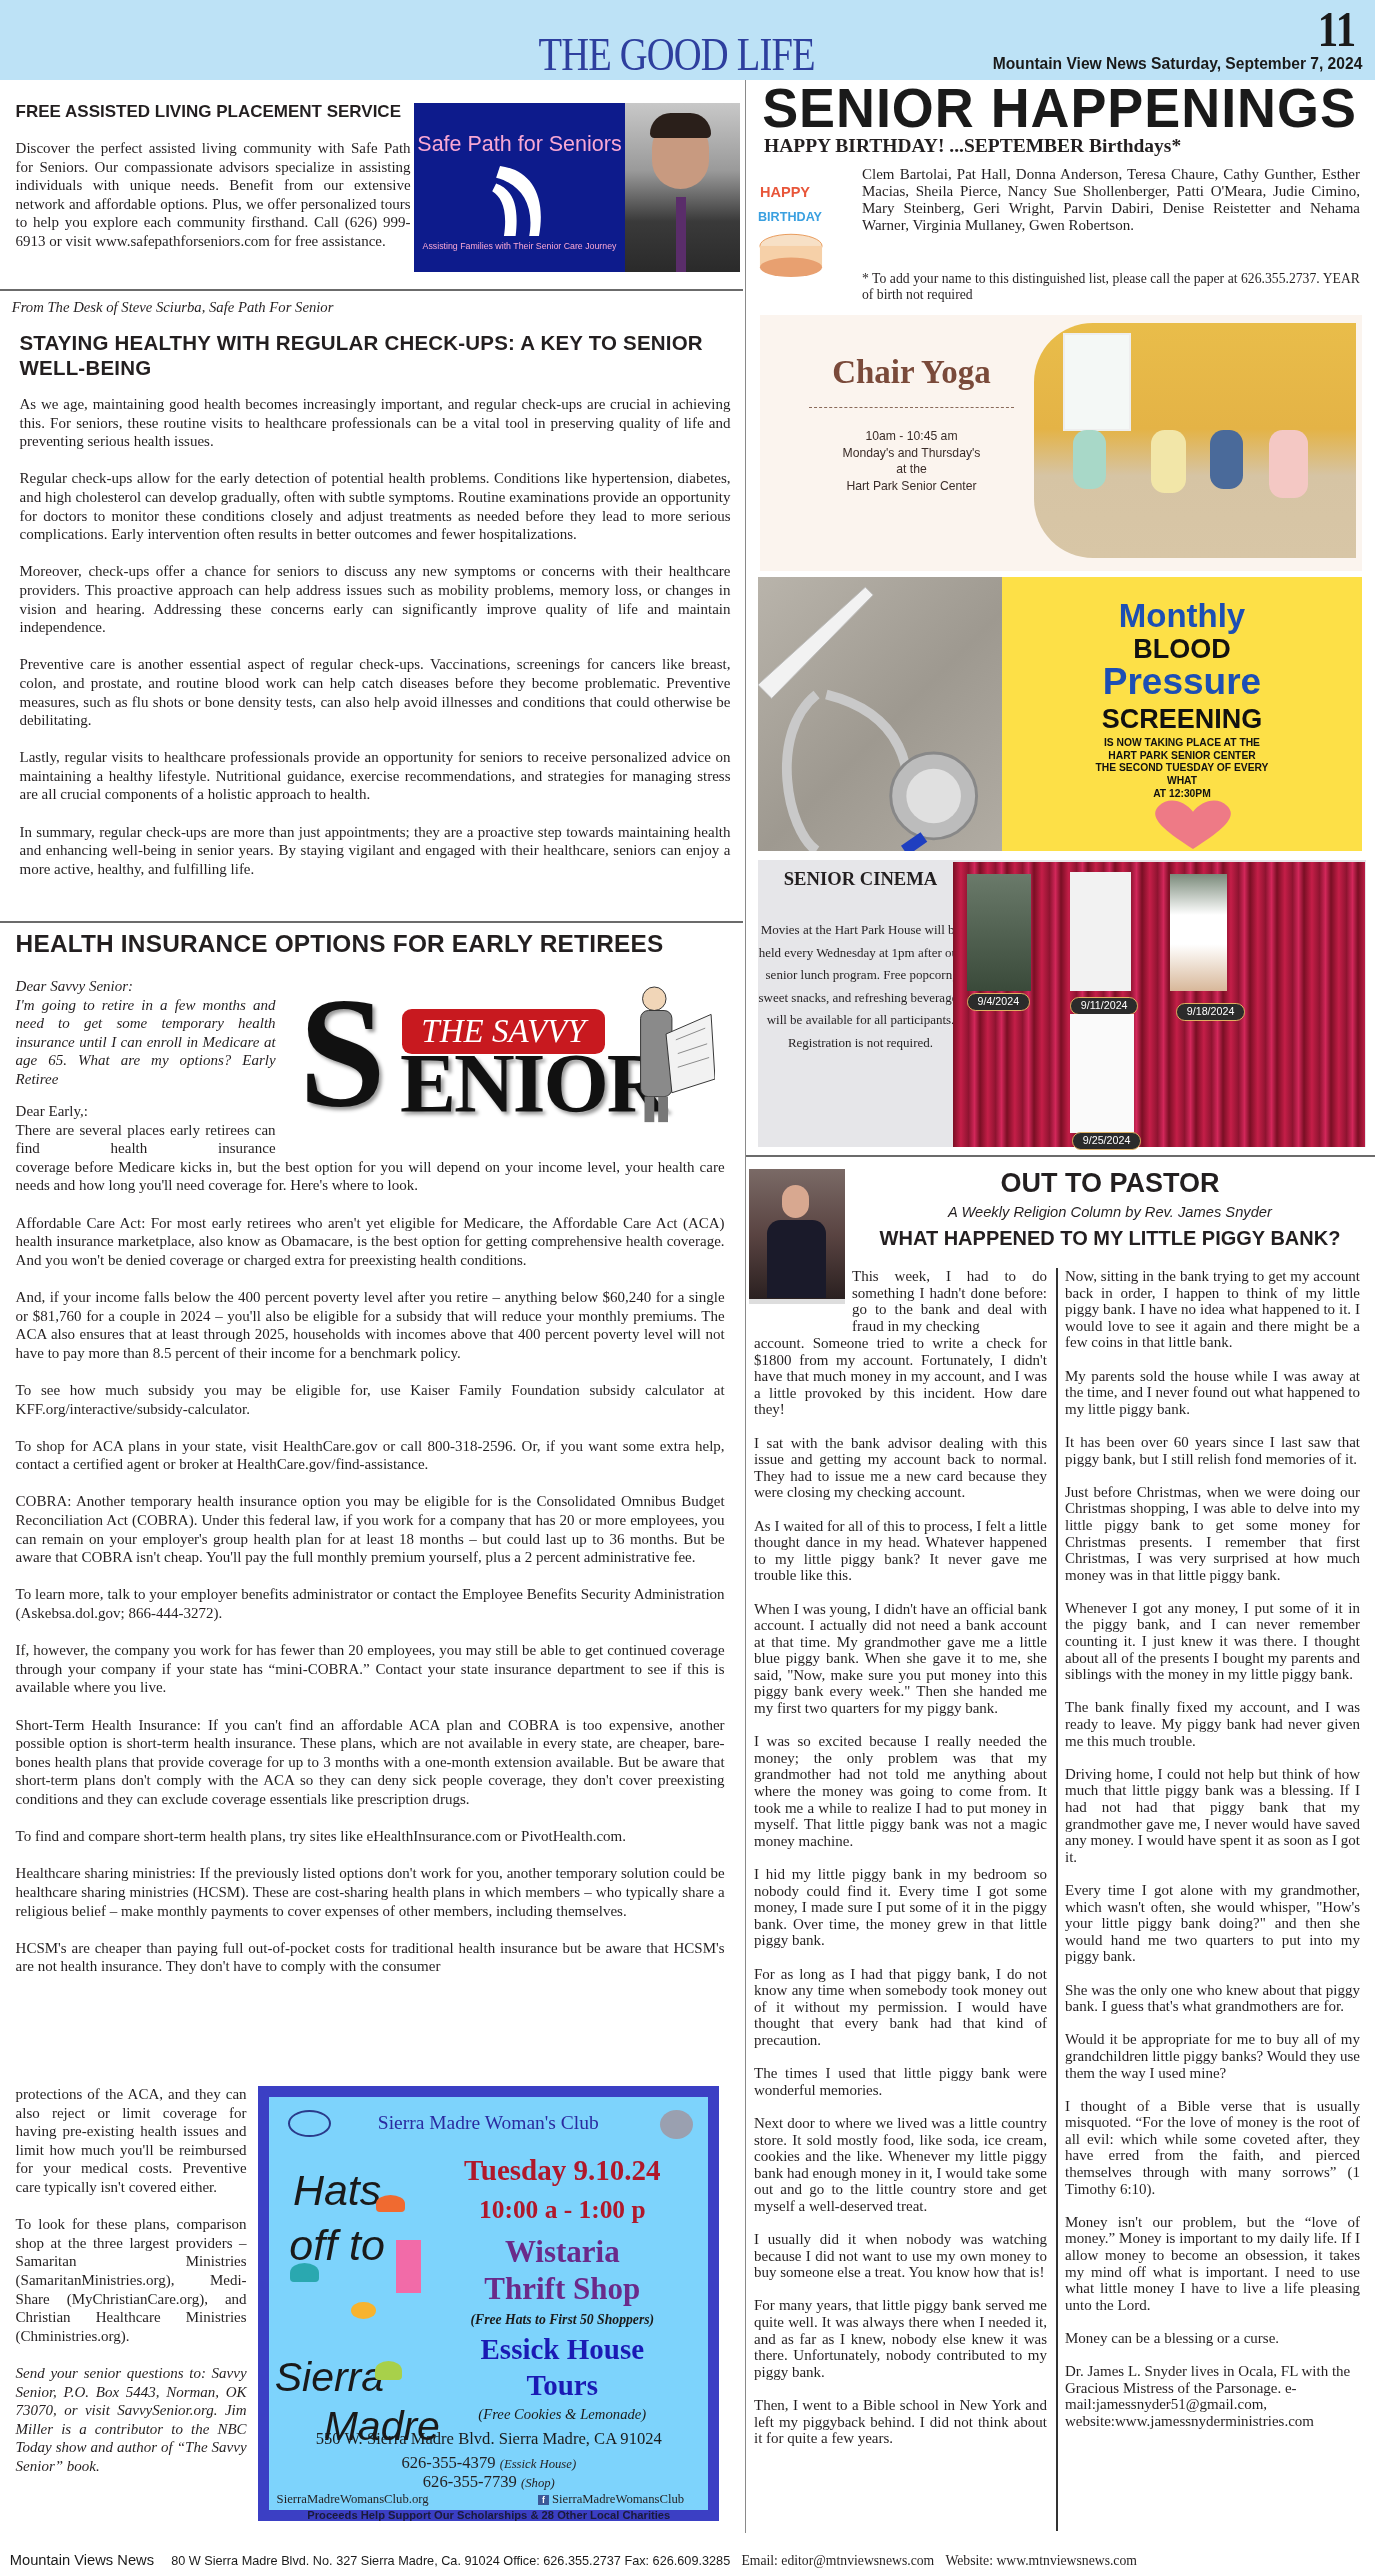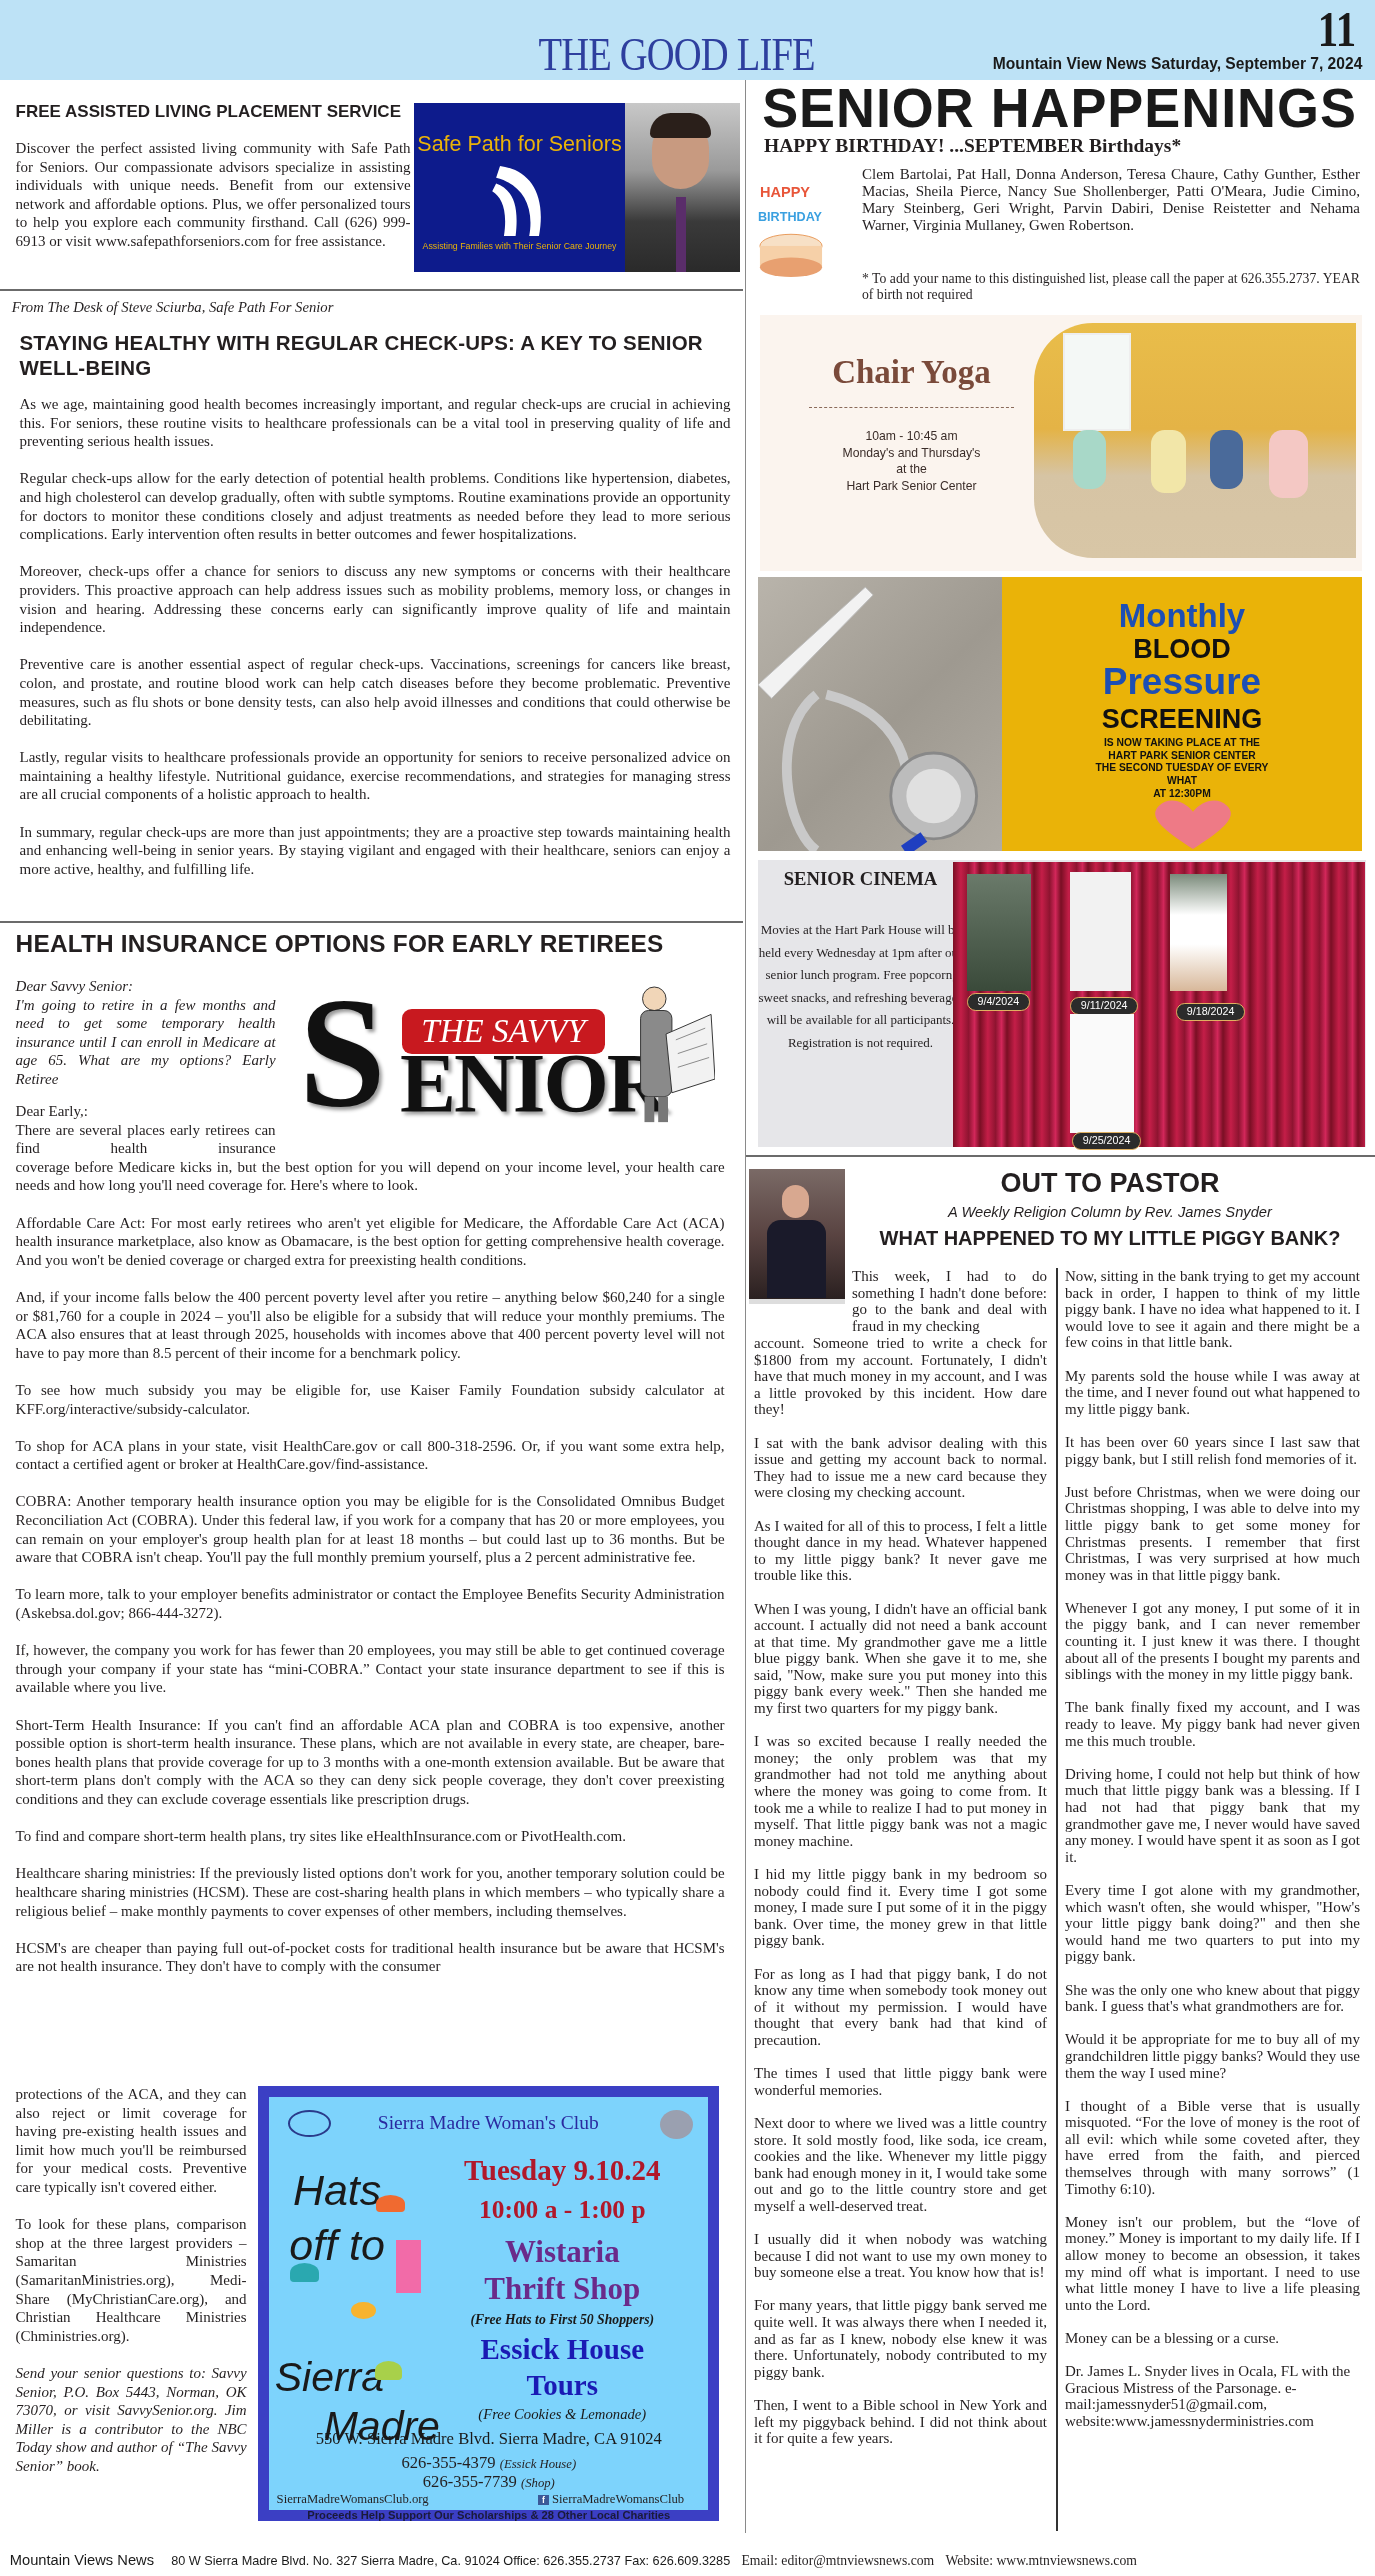--- a/index.html
+++ b/index.html
@@ -15,21 +15,21 @@
   #page-number { right: 19.5px; top: 0px; font-size: 51px; font-family: "Liberation Serif", serif; font-weight: bold; color: #1a1a1a; transform: scaleX(0.8); transform-origin: right top; }
   #masthead-line { right: 13.7px; top: 55px; font-family: "Liberation Sans", sans-serif; font-weight: bold; font-size: 15.6px; color: #1a1a1a; }
 
   
   .hline { height: 2px; background: #6b6b6b; }
   .vline { width: 2px; background: #4a4a4a; }
 
   
   #al-title { left: 15.6px; top: 102px; font-family: "Liberation Sans", sans-serif; font-weight: bold; font-size: 17px; }
   #al-body { left: 15.6px; top: 139px; width: 395px; font-size: 15px; line-height: 18.6px; }
-  #al-logo { left: 414px; top: 103px; width: 211px; height: 169px; background: #0d1b8c; color: #eab308; }
+  #al-logo { left: 414px; top: 103px; width: 211px; height: 169px; background: #0d1b8c; color: #f9a8d4; }
   #al-logo .brand { position: absolute; left: 0; width: 211px; top: 29px; text-align: center; font-family: "Liberation Sans", sans-serif; font-size: 21.5px; }
   #al-logo .tag { position: absolute; left: 0; width: 211px; bottom: 21.5px; text-align: center; font-family: "Liberation Sans", sans-serif; font-size: 8.8px; }
   #al-photo { left: 625px; top: 103px; width: 115px; height: 169px; background: linear-gradient(180deg,#c8c8c8 0%,#9a9a9a 40%,#3a3a3a 70%,#2a2a2a 100%); }
   #desk-line { left: 11.7px; top: 299px; font-style: italic; font-size: 14.7px; }
 
   
   #cu-title { left: 19.5px; top: 330px; width: 711px; font-family: "Liberation Sans", sans-serif; font-weight: bold; font-size: 20.5px; line-height: 25.4px; letter-spacing: 0.2px; }
   #cu-body { left: 19.5px; top: 395px; width: 711px; font-size: 15px; line-height: 18.6px; }
   #cu-body p { margin-bottom: 18.6px; }
 
@@ -63,21 +63,21 @@
   
   #yoga { left: 760px; top: 315px; width: 602px; height: 256px; background: #fbf4ee; overflow: hidden; }
   #yoga .title { position: absolute; left: 49px; top: 39px; width: 205px; text-align: center; font-family: "Liberation Serif", serif; font-weight: bold; font-size: 33px; color: #7a4a3a; }
   #yoga .rule { position: absolute; left: 49px; top: 92px; width: 205px; border-top: 1px dashed #8a6a5a; }
   #yoga .info { position: absolute; left: 39px; top: 113px; width: 225px; text-align: center; font-family: "Liberation Sans", sans-serif; font-size: 12.2px; line-height: 16.6px; color: #3a2c28; }
   #yoga .photo { position: absolute; left: 274px; top: 7.8px; width: 322px; height: 235px; border-radius: 59px 0 0 59px; background: linear-gradient(180deg,#e9bd4a 0%,#e4b346 45%,#d6c4a4 65%,#d8c6a6 100%); overflow: hidden; }
 
   
   #bp { left: 758px; top: 577px; width: 604px; height: 274px; background: #d9d6d0; overflow: hidden; }
   #bp .wood { position: absolute; left: 0; top: 0; width: 283px; height: 274px; background: linear-gradient(135deg,#b9b4ab,#9e9990 50%,#b4afa6); }
-  #bp .pad { position: absolute; left: 244px; top: 0; width: 360px; height: 274px; background: #eab308; }
+  #bp .pad { position: absolute; left: 244px; top: 0; width: 360px; height: 274px; background: #fde047; }
   #bp .t1 { position: absolute; left: 0; width: 360px; text-align: center; }
   .bp-blue { color: #1d4fb4; font-family: "Liberation Sans", sans-serif; font-weight: bold; }
   .bp-black { color: #111; font-family: "Liberation Sans", sans-serif; font-weight: bold; }
 
   
   #cinema { left: 758px; top: 860px; width: 608px; height: 287px; background: #e6e6e9; }
   #cinema-title { position: absolute; left: 0; width: 205px; top: 7.8px; text-align: center; font-family: "Liberation Serif", serif; font-weight: bold; font-size: 18.6px; }
   #cinema-body { position: absolute; left: 0; width: 205px; top: 59px; text-align: center; font-size: 13px; line-height: 22.5px; }
   #cinema-stage { position: absolute; left: 195px; top: 2px; width: 412px; height: 285px; background: repeating-linear-gradient(90deg,#7a0f24 0px,#c41e48 7.8px,#8e1430 15.6px,#d2275a 21.5px,#7a0f24 27px); }
   .poster { position: absolute; background: #333; }

